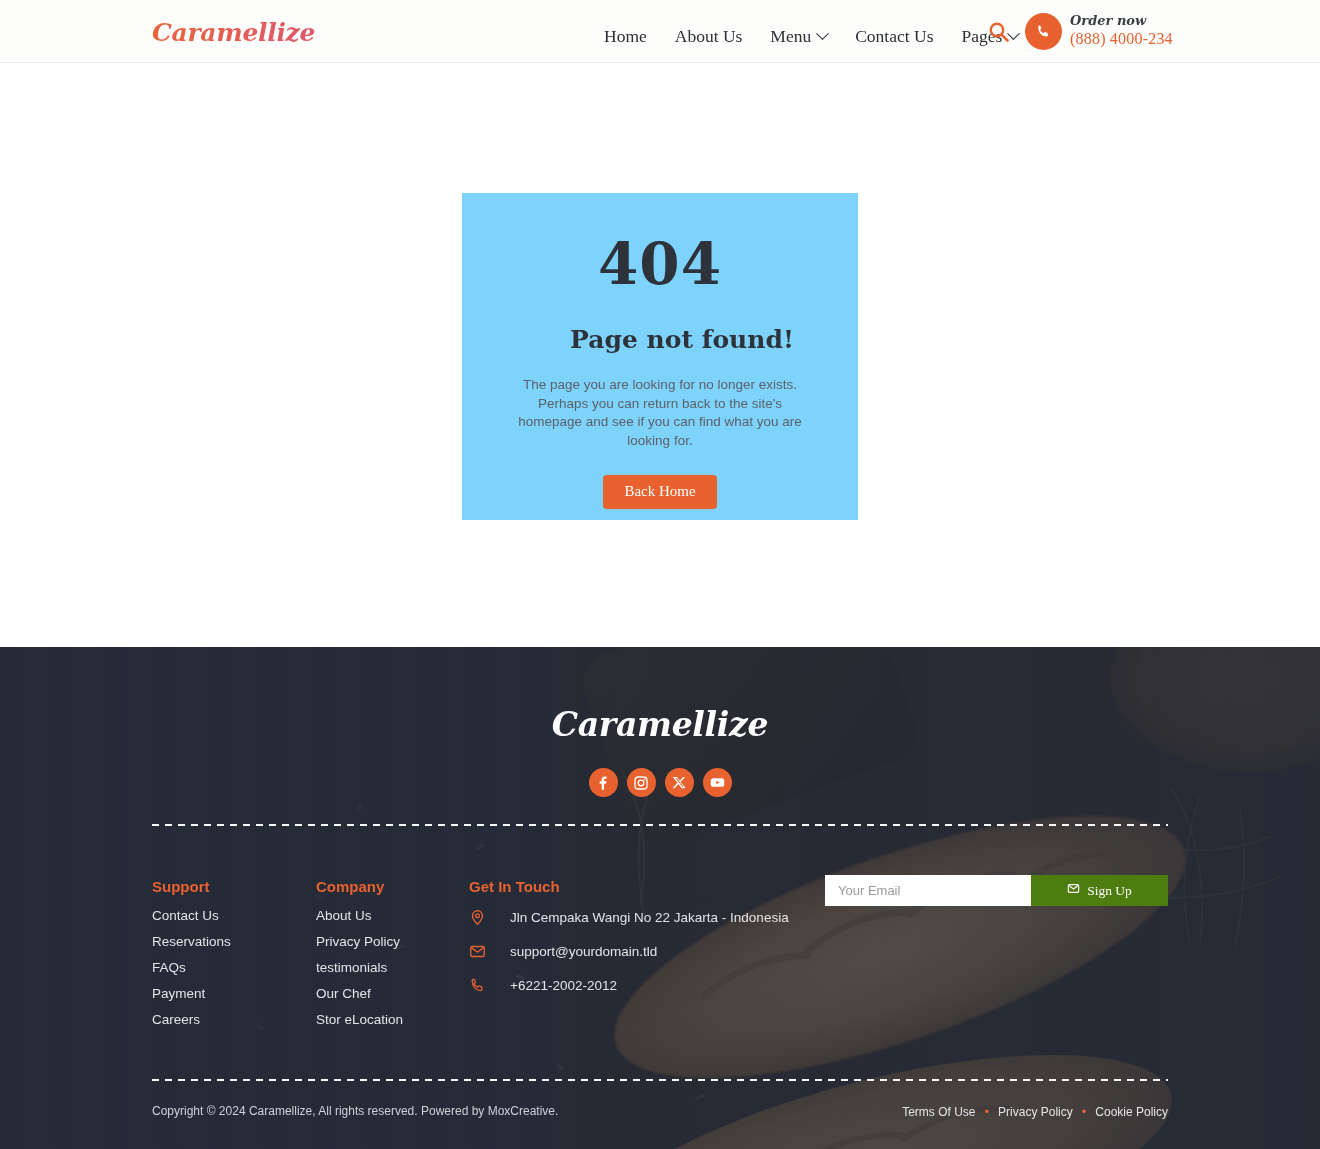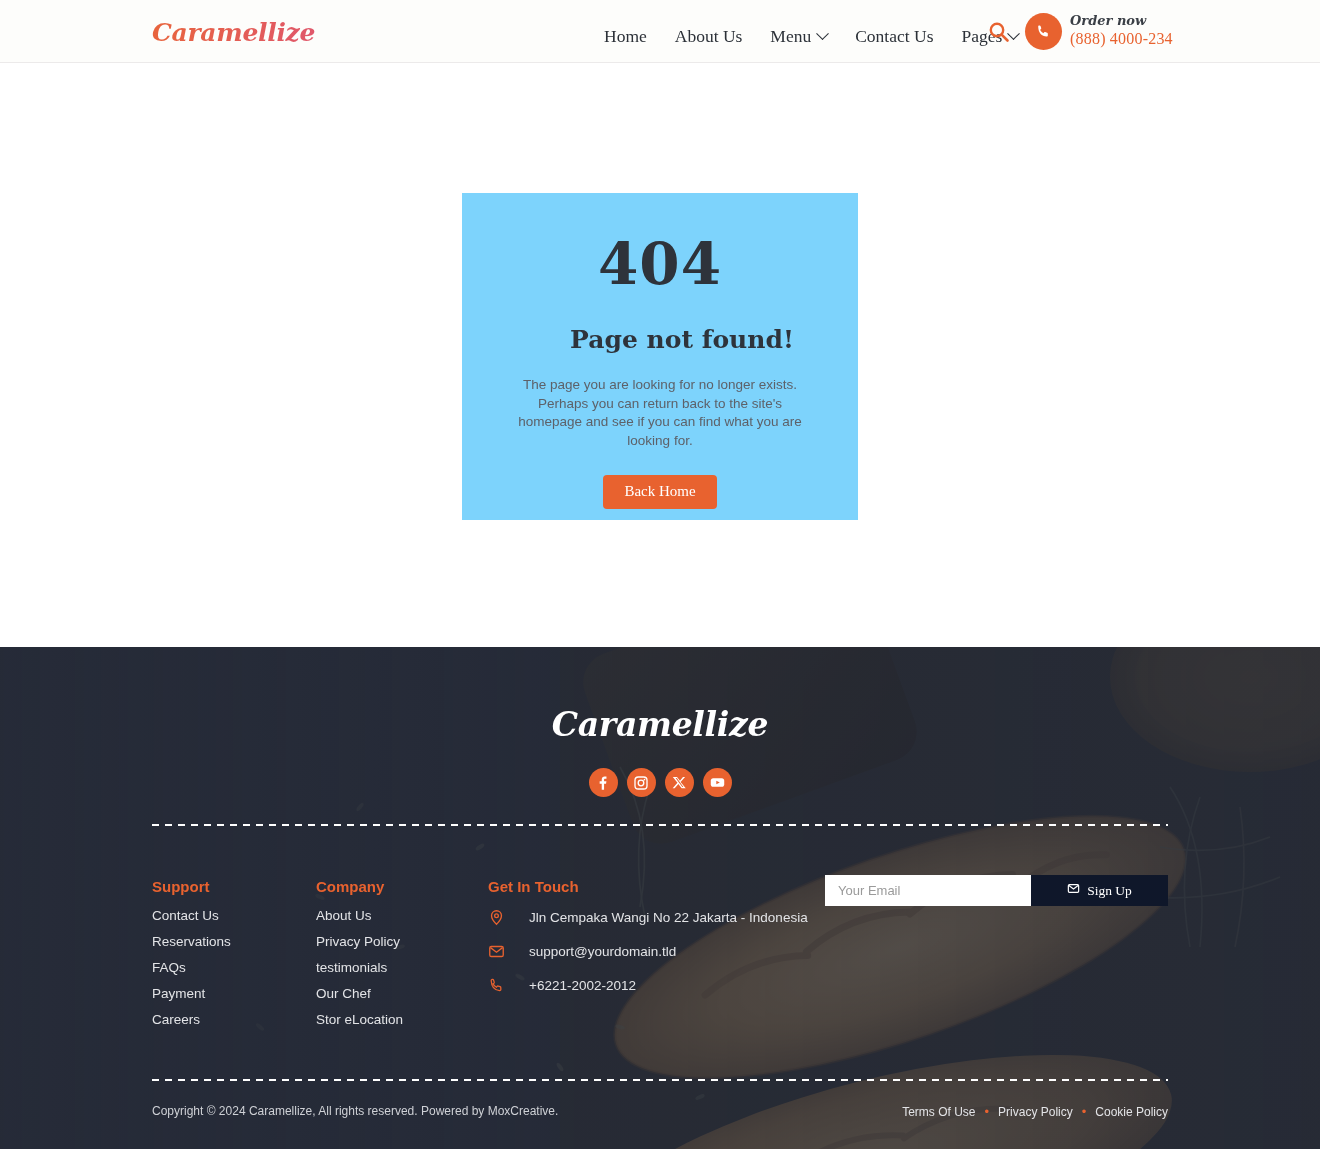--- a/index.html
+++ b/index.html
@@ -232,21 +232,21 @@
     margin-bottom: 13px;
   }
   .col-link {
     font-size: 13.5px;
     color: #e3e4e7;
     margin-bottom: 11px;
     cursor: pointer;
   }
   .col-support { left: 152px; top: 231px; }
   .col-company { left: 316px; top: 231px; }
-  .col-touch   { left: 488px; top: 231px; }
+  .col-touch   { left: 469px; top: 231px; }
 
   .touch-row {
     display: flex;
     align-items: flex-start;
     gap: 24px;
     margin-bottom: 12px;
   }
   .touch-ico { flex: 0 0 17px; margin-top: 1px; }
   .touch-txt {
     font-size: 13.5px;
@@ -278,21 +278,21 @@
     outline: none;
     background: #ffffff;
     padding: 0 13px;
     font-size: 13px;
     color: #333;
     font-family: "Liberation Sans", sans-serif;
   }
   .nl-input::placeholder { color: #9a9a9a; }
   .nl-btn {
     width: 137px;
-    background: #0f172a;
+    background: #4d7c0f;
     border: none;
     color: #ffffff;
     font-family: "Liberation Serif", serif;
     font-size: 13.5px;
     display: flex;
     align-items: center;
     justify-content: center;
     gap: 7px;
     cursor: pointer;
   }

